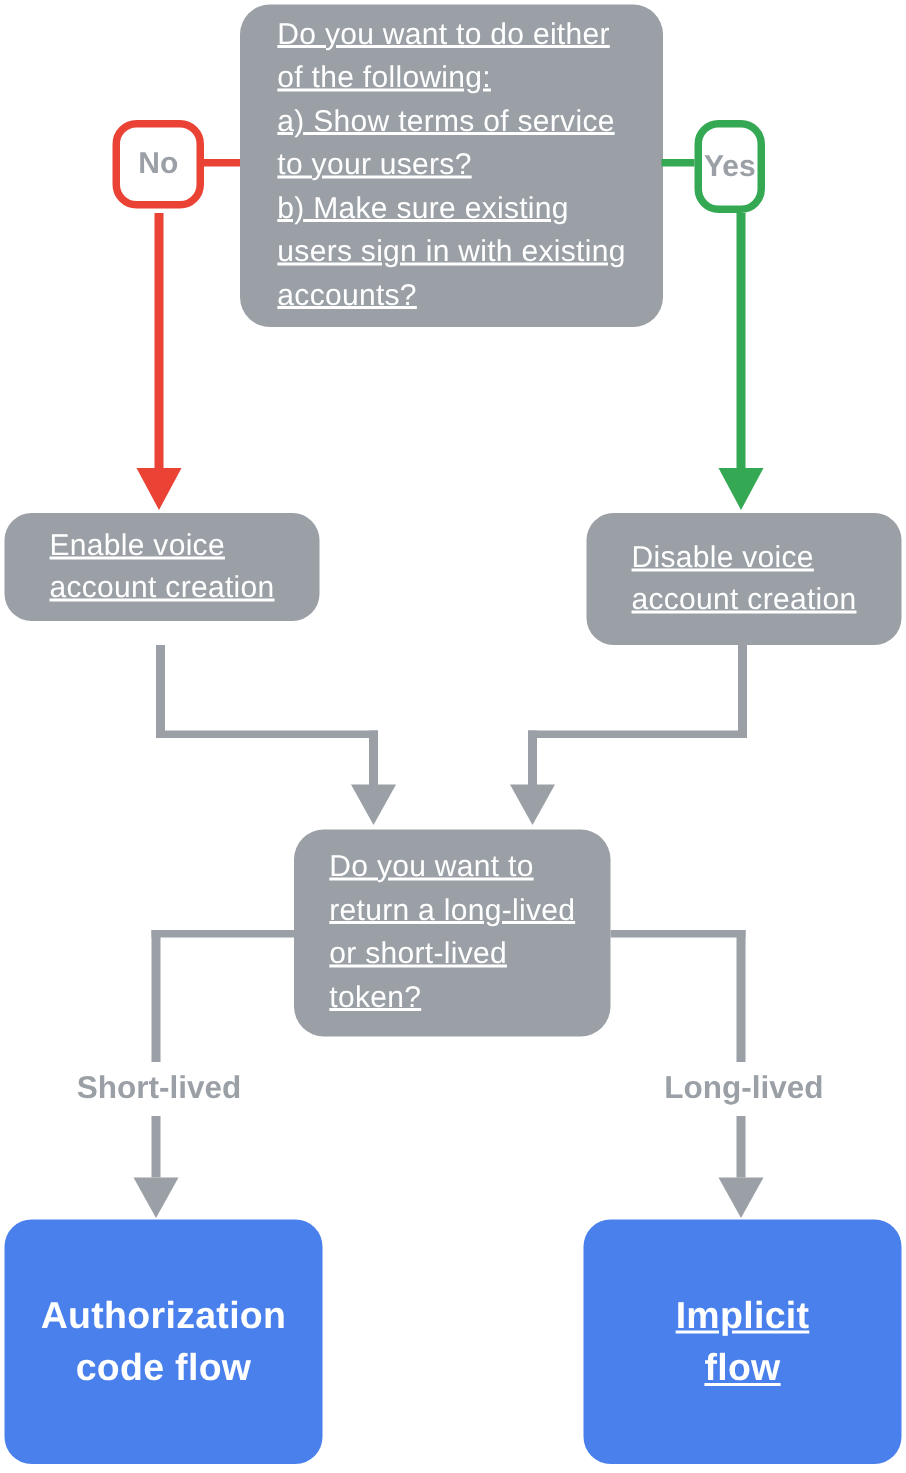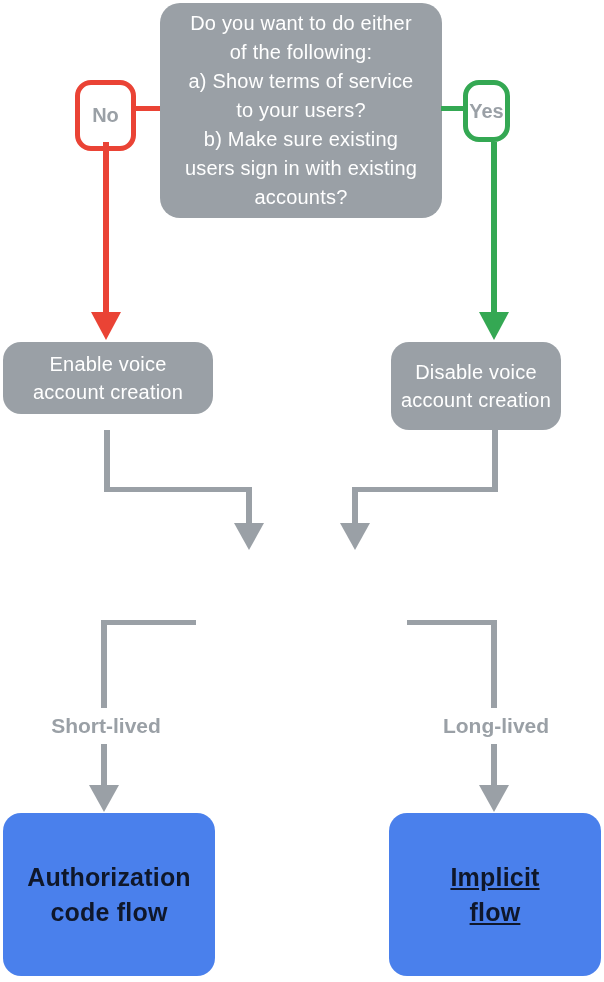--- a/index.html
+++ b/index.html
@@ -9,24 +9,25 @@
     background:#ffffff;
     font-family:"Liberation Sans","DejaVu Sans",sans-serif;
     overflow:hidden;
   }
   .abs{position:absolute;box-sizing:border-box;}
   .gray-box{
     background:#9AA0A6;
     border-radius:20px;
     color:#ffffff;
     display:flex;align-items:center;justify-content:center;
-    text-align:center;
+    text-align:left;
     white-space:pre-line;
     font-size:20px;line-height:29px;
     letter-spacing:0.2px;
+    text-decoration:underline;
   }
   .small-gray{border-radius:18px;line-height:28px;}
   .badge{
     background:#ffffff;
     border-radius:16px;
     display:flex;align-items:center;justify-content:center;
     color:#9AA0A6;
     font-weight:bold;font-size:20px;
   }
   .badge-no{border:5px solid #EA4335;}
@@ -45,21 +46,21 @@
   .pill{
     background:#ffffff;
     color:#9AA0A6;
     font-weight:bold;font-size:21px;
     display:flex;align-items:center;justify-content:center;
     z-index:2;
   }
   .blue-box{
     background:#4A80EC;
     border-radius:18px;
-    color:#0f172a;
+    color:#ffffff;
     font-weight:bold;font-size:25px;line-height:35px;
     display:flex;align-items:center;justify-content:center;
     text-align:center;
     white-space:pre-line;
     letter-spacing:0.2px;
   }
 </style>
 </head>
 <body>
 
@@ -67,44 +68,48 @@
 
   <div class="abs gray-box" style="left:160px;top:3px;width:282px;height:215px;">Do you want to do either
 of the following:
 a) Show terms of service
 to your users?
 b) Make sure existing
 users sign in with existing
 accounts?</div>
 
   <div class="abs line line-red" style="left:136px;top:106px;width:24px;height:5px;"></div>
-  <div class="abs badge badge-no" style="left:75px;top:80px;width:61px;height:71px;">No</div>
+  <div class="abs badge badge-no" style="left:75px;top:80px;width:61px;height:59px;">No</div>
   <div class="abs line line-red" style="left:103px;top:142px;width:6px;height:172px;"></div>
   <div class="abs tri tri-red" style="left:91px;top:312px;"></div>
 
   <div class="abs line line-green" style="left:441px;top:106px;width:22px;height:5px;"></div>
   <div class="abs badge badge-yes" style="left:463px;top:80px;width:47px;height:62px;">Yes</div>
   <div class="abs line line-green" style="left:491px;top:142px;width:6px;height:172px;"></div>
   <div class="abs tri tri-green" style="left:479px;top:312px;"></div>
 
   <div class="abs gray-box small-gray" style="left:3px;top:342px;width:210px;height:72px;">Enable voice
 account creation</div>
-  <div class="abs gray-box small-gray" style="left:391px;top:342px;width:170px;height:88px;">Disable voice
+  <div class="abs gray-box small-gray" style="left:391px;top:342px;width:210px;height:88px;">Disable voice
 account creation</div>
 
   <div class="abs line" style="left:104px;top:430px;width:6px;height:62px;"></div>
   <div class="abs line" style="left:104px;top:487px;width:148px;height:5px;"></div>
   <div class="abs line" style="left:246px;top:487px;width:6px;height:38px;"></div>
   <div class="abs tri tri-gray" style="left:234px;top:523px;"></div>
 
   <div class="abs line" style="left:492px;top:430px;width:6px;height:62px;"></div>
   <div class="abs line" style="left:352px;top:487px;width:146px;height:5px;"></div>
   <div class="abs line" style="left:352px;top:487px;width:6px;height:38px;"></div>
   <div class="abs tri tri-gray" style="left:340px;top:523px;"></div>
 
+  <div class="abs gray-box" style="left:196px;top:553px;width:211px;height:138px;">Do you want to
+return a long-lived
+or short-lived
+token?</div>
 
   <div class="abs line" style="left:101px;top:620px;width:95px;height:5px;"></div>
   <div class="abs line" style="left:101px;top:620px;width:6px;height:165px;"></div>
   <div class="abs pill" style="left:22px;top:708px;width:168px;height:36px;">Short-lived</div>
   <div class="abs tri tri-gray" style="left:89px;top:785px;"></div>
 
   <div class="abs line" style="left:407px;top:620px;width:90px;height:5px;"></div>
   <div class="abs line" style="left:491px;top:620px;width:6px;height:165px;"></div>
   <div class="abs pill" style="left:412px;top:708px;width:168px;height:36px;">Long-lived</div>
   <div class="abs tri tri-gray" style="left:479px;top:785px;"></div>

